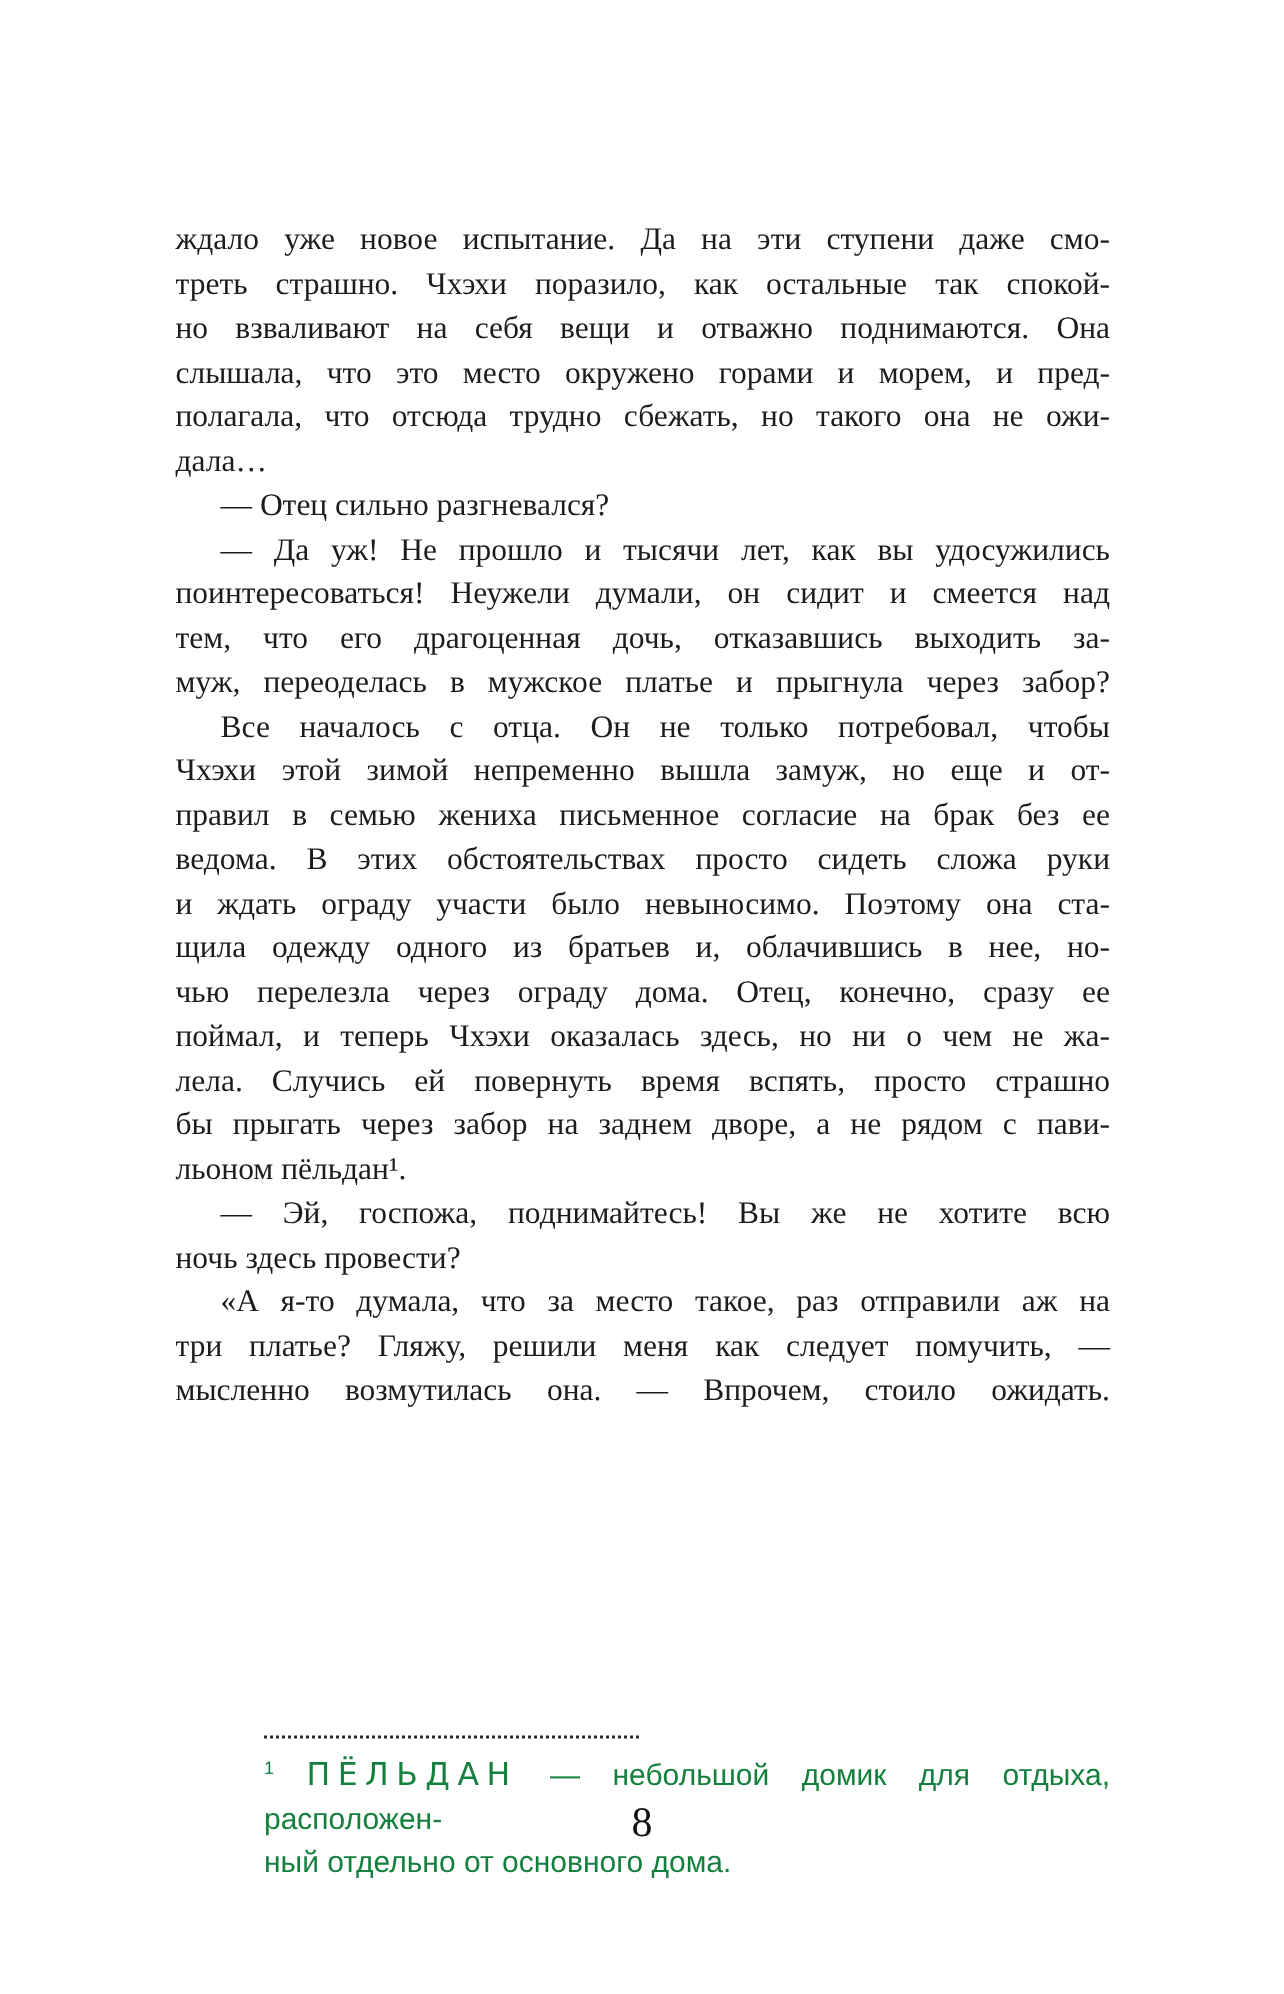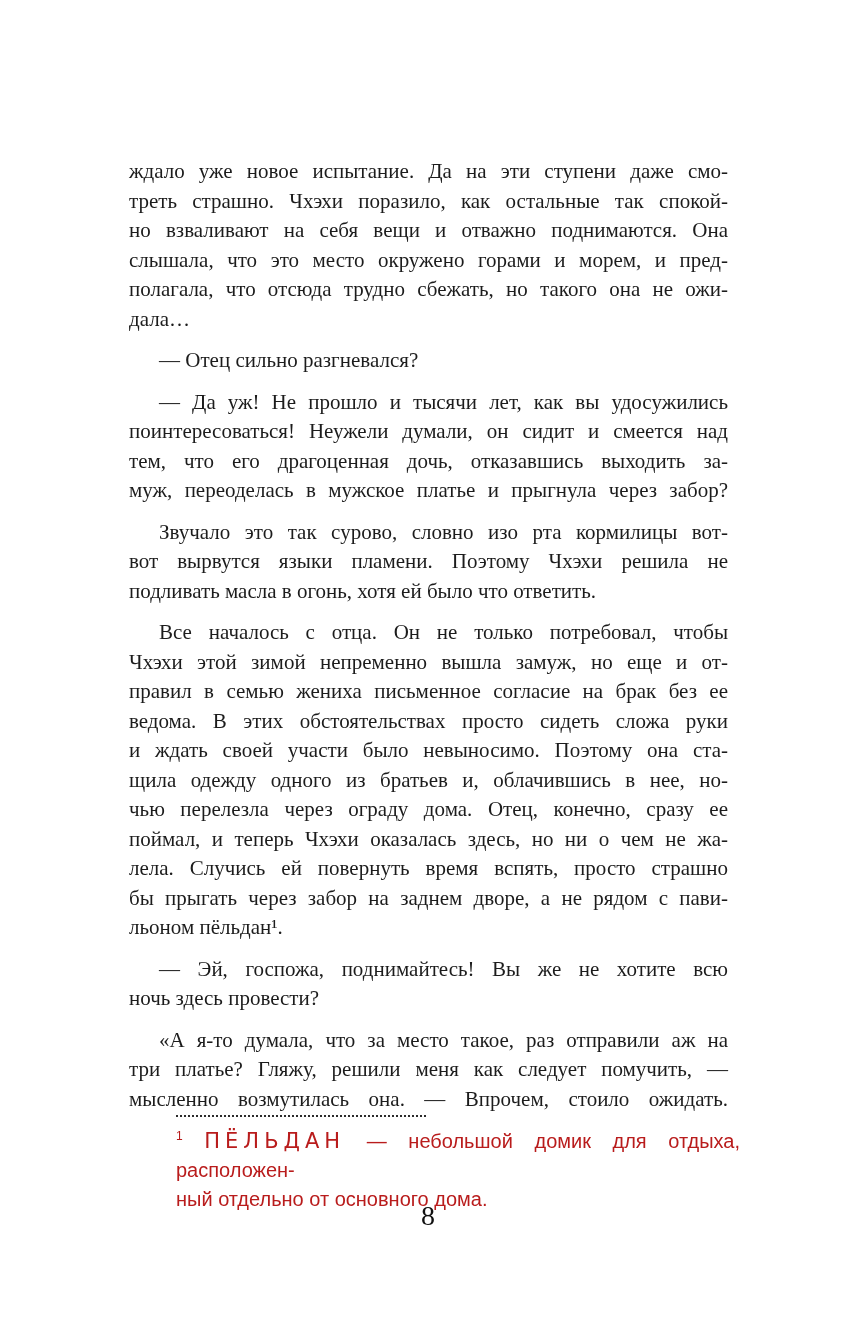--- a/index.html
+++ b/index.html
@@ -18,42 +18,42 @@
   }
   
   .text-block {
     position: absolute;
     left: 117px;
     top: 145px;
     width: 623px;
     font-size: 21px;
     line-height: 29.5px;
   }
-  .para { margin: 12px; padding: 0; }
+  .para { margin: 0; padding: 0; }
   .line {
     text-align: justify;
     text-align-last: justify;
     white-space: normal;
   }
   .line.last {
     text-align-last: left;
   }
   .line.first-indent {
     text-indent: 30px;
   }
   
   .footnote-area {
     position: absolute;
     left: 176px;
-    top: 1115px;
+    top: 1157px;
     width: 564px;
     font-family: "Liberation Sans", sans-serif;
     font-size: 20px;
     line-height: 29px;
-    color: #b91c1c;
+    color: #15803d;
   }
   .fn-divider {
     width: 250px;
     height: 0;
     border-top: 2px dotted #2b2b2b;
   }
   .fn-line {
     text-align: justify;
   }
   .fn-line.fn-first {
@@ -98,30 +98,25 @@
       <div class="para">
         <div class="line last first-indent">— Отец сильно разгневался?</div>
       </div>
       <div class="para">
         <div class="line first-indent">— Да уж! Не прошло и тысячи лет, как вы удосужились</div>
         <div class="line">поинтересоваться! Неужели думали, он сидит и смеется над</div>
         <div class="line">тем, что его драгоценная дочь, отказавшись выходить за-</div>
         <div class="line">муж, переоделась в мужское платье и прыгнула через забор?</div>
       </div>
       <div class="para">
-        <div class="line first-indent">Звучало это так сурово, словно изо рта кормилицы вот-</div>
-        <div class="line">вот вырвутся языки пламени. Поэтому Чхэхи решила не</div>
-        <div class="line last">подливать масла в огонь, хотя ей было что ответить.</div>
-      </div>
-      <div class="para">
         <div class="line first-indent">Все началось с отца. Он не только потребовал, чтобы</div>
         <div class="line">Чхэхи этой зимой непременно вышла замуж, но еще и от-</div>
         <div class="line">правил в семью жениха письменное согласие на брак без ее</div>
         <div class="line">ведома. В этих обстоятельствах просто сидеть сложа руки</div>
-        <div class="line">и ждать своей участи было невыносимо. Поэтому она ста-</div>
+        <div class="line">и ждать ограду участи было невыносимо. Поэтому она ста-</div>
         <div class="line">щила одежду одного из братьев и, облачившись в нее, но-</div>
         <div class="line">чью перелезла через ограду дома. Отец, конечно, сразу ее</div>
         <div class="line">поймал, и теперь Чхэхи оказалась здесь, но ни о чем не жа-</div>
         <div class="line">лела. Случись ей повернуть время вспять, просто страшно</div>
         <div class="line">бы прыгать через забор на заднем дворе, а не рядом с пави-</div>
         <div class="line last">льоном пёльдан¹.</div>
       </div>
       <div class="para">
         <div class="line first-indent">— Эй, госпожа, поднимайтесь! Вы же не хотите всю</div>
         <div class="line last">ночь здесь провести?</div>

